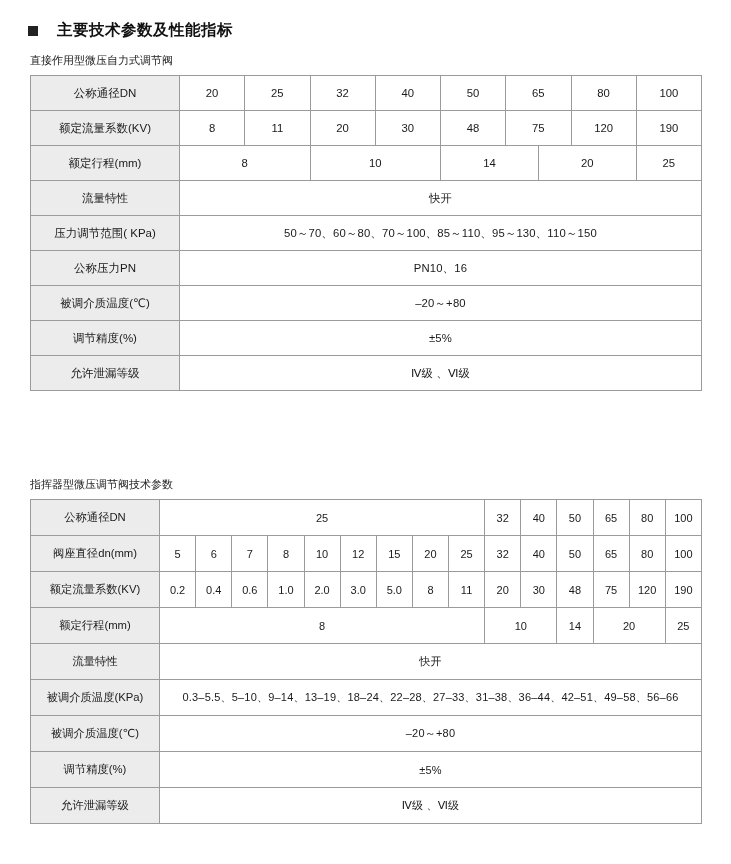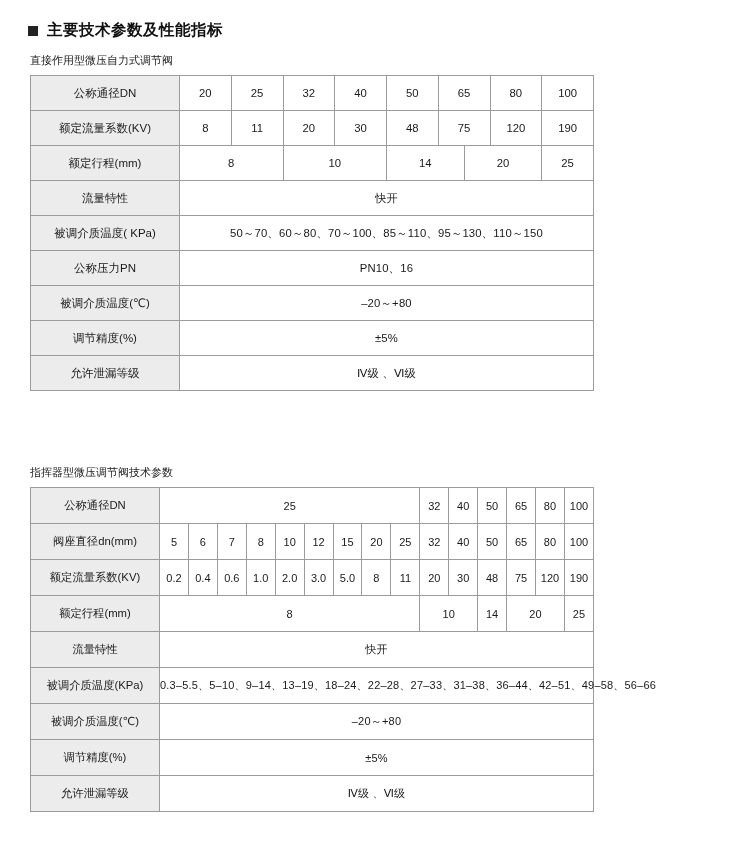--- a/index.html
+++ b/index.html
@@ -18,49 +18,49 @@
     position: relative;
     width: 731px;
     height: 864px;
     box-sizing: border-box;
     padding: 0;
   }
   
   .section-heading {
     display: flex;
     align-items: center;
-    gap: 9px;
+    gap: 19px;
     margin: 20px 0 0 28px;
   }
   .heading-marker {
     width: 10px;
     height: 10px;
     background: #222222;
     display: inline-block;
   }
   .heading-text {
     font-size: 15.5px;
     font-weight: bold;
     letter-spacing: 0.5px;
     color: #111111;
   }
   .table-caption {
     margin: 12px 0 7px 30px;
     font-size: 11px;
     color: #222222;
   }
   .caption-2 {
-    margin-top: 4px;
+    margin-top: 16px;
   }
   
   table.spec {
     border-collapse: collapse;
     table-layout: fixed;
     margin-left: 30px;
-    width: 564px;
+    width: 672px;
     font-size: 11.5px;
   }
   table.spec td {
     border: 1px solid #9b9b9b;
     text-align: center;
     vertical-align: middle;
     padding: 0;
     height: 34px;
     color: #1a1a1a;
     font-size: 11.3px;
@@ -132,21 +132,21 @@
         <td class="val" colspan="4">10</td>
         <td class="val" colspan="3">14</td>
         <td class="val" colspan="3">20</td>
         <td class="val" colspan="2">25</td>
       </tr>
       <tr>
         <td class="label">流量特性</td>
         <td class="val wide" colspan="16">快开</td>
       </tr>
       <tr>
-        <td class="label">被调介质温度( KPa)</td>
+        <td class="label">压力调节范围( KPa)</td>
         <td class="val wide" colspan="16">50～70、60～80、70～100、85～110、95～130、110～150</td>
       </tr>
       <tr>
         <td class="label">公称压力PN</td>
         <td class="val wide" colspan="16">PN10、16</td>
       </tr>
       <tr>
         <td class="label">被调介质温度(℃)</td>
         <td class="val wide" colspan="16">–20～+80</td>
       </tr>

